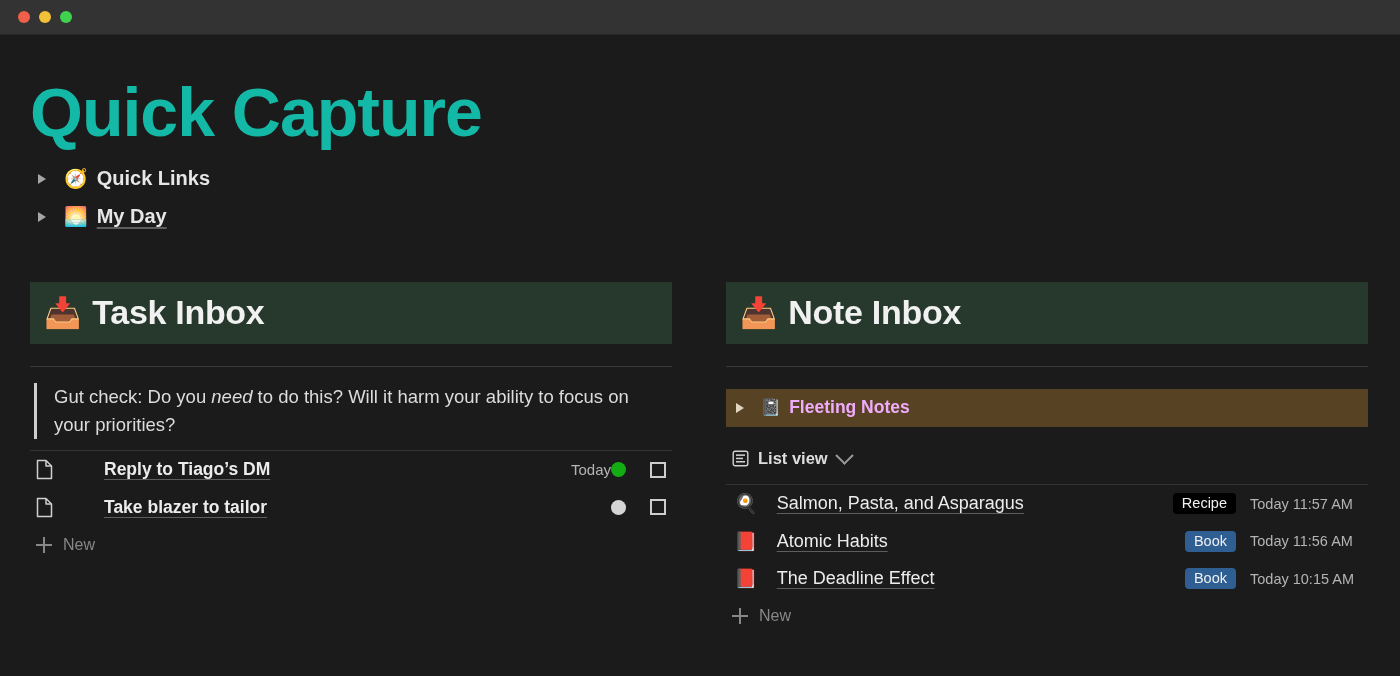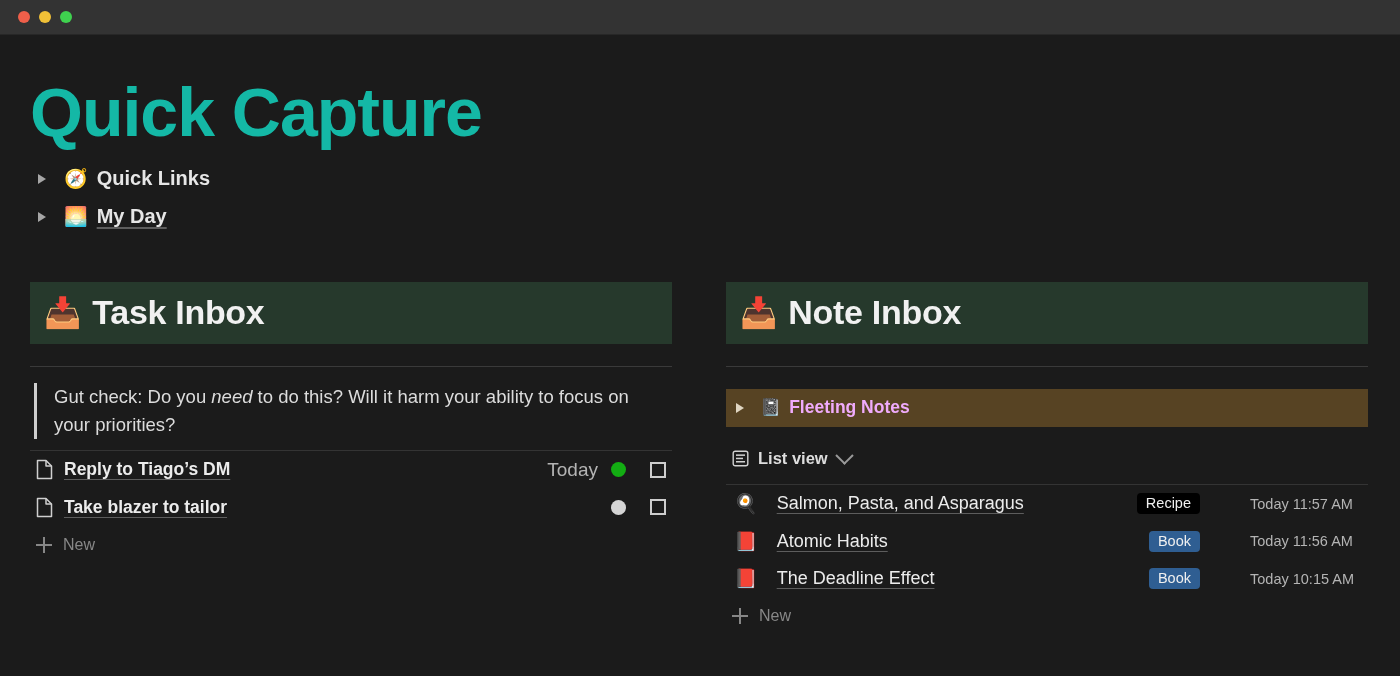--- a/index.html
+++ b/index.html
@@ -169,32 +169,32 @@
     display: flex;
     align-items: center;
     height: 37.5px;
     padding-left: 6px;
   }
   .task-left {
     display: flex;
     align-items: center;
     flex: 1 1 auto;
     min-width: 0;
+    gap: 40px;
   }
   .task-name {
     font-size: 17.5px;
     font-weight: bold;
     color: #ececec;
     margin-left: 11px;
     white-space: nowrap;
   }
   .due {
-    font-size: 19px;
+    font-size: 15px;
     color: #b4b4b4;
-    margin-right: 13px;
     white-space: nowrap;
   }
   .dot {
     width: 15px;
     height: 15px;
     border-radius: 50%;
     flex: none;
     margin-right: 24px;
   }
   .cbox {
@@ -276,21 +276,20 @@
     padding: 2px 9px 3px 9px;
     margin-right: 14px;
     white-space: nowrap;
   }
   .time {
     font-size: 14.5px;
     color: #b4b4b4;
     width: 118px;
     text-align: left;
     white-space: nowrap;
-    margin-left: 36px;
   }
 </style>
 </head>
 <body>
 
 <div class="titlebar">
   <div class="tl-dot" style="background:#ef5f4a"></div>
   <div class="tl-dot" style="background:#f0c037"></div>
   <div class="tl-dot" style="background:#3fd24f"></div>
 </div>

